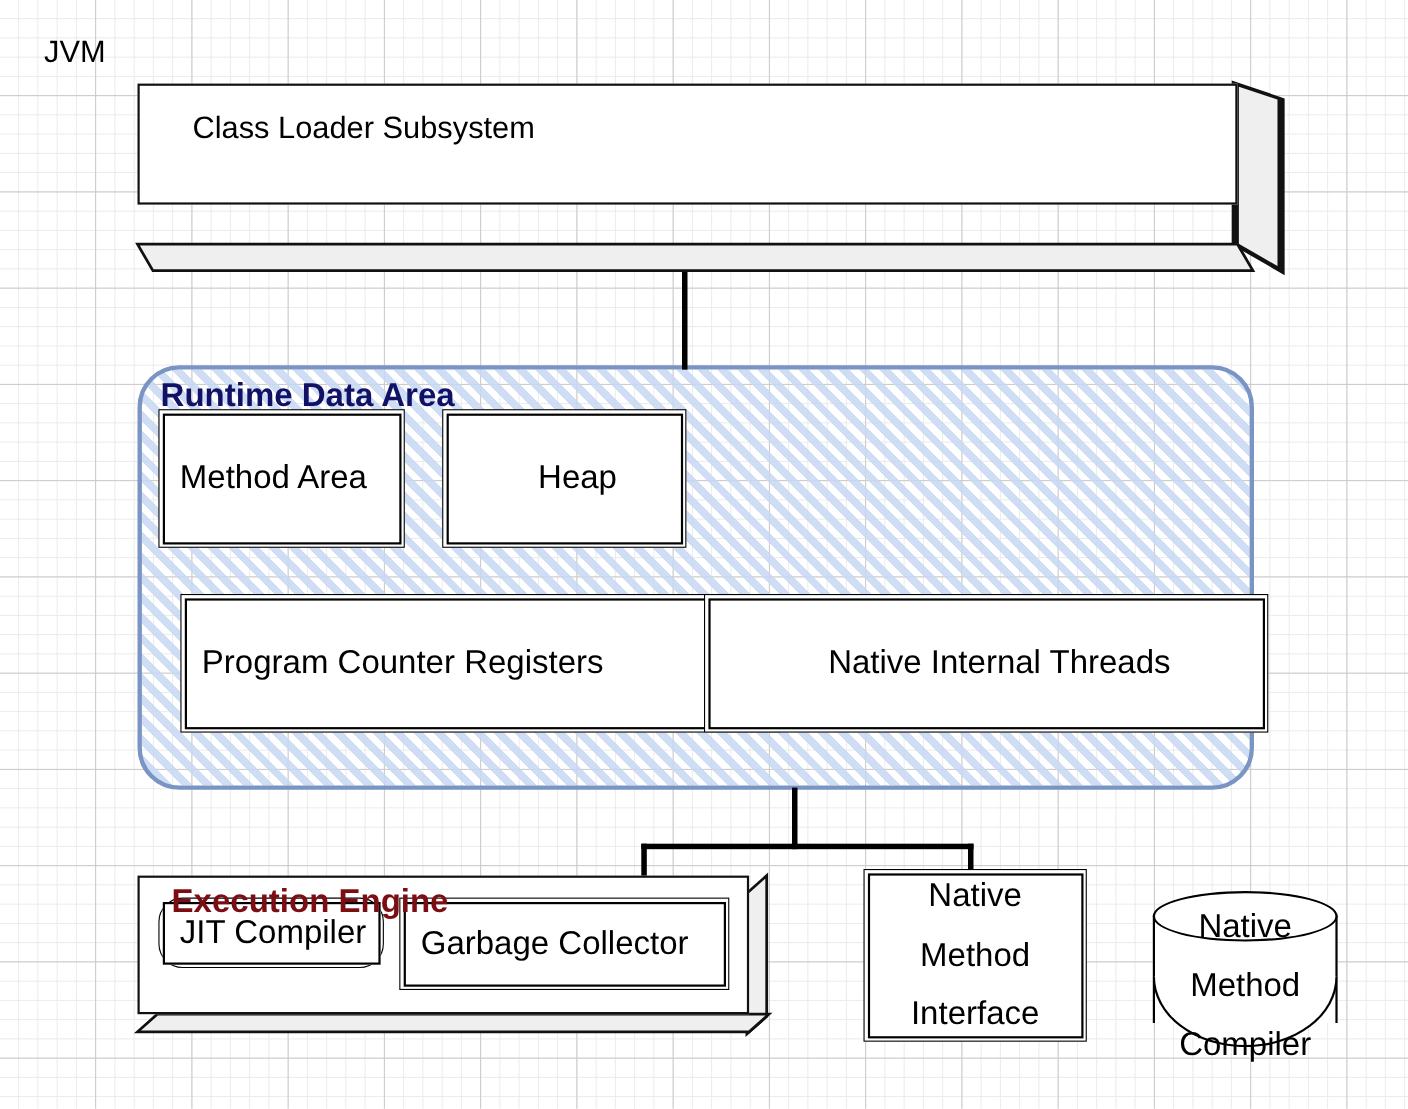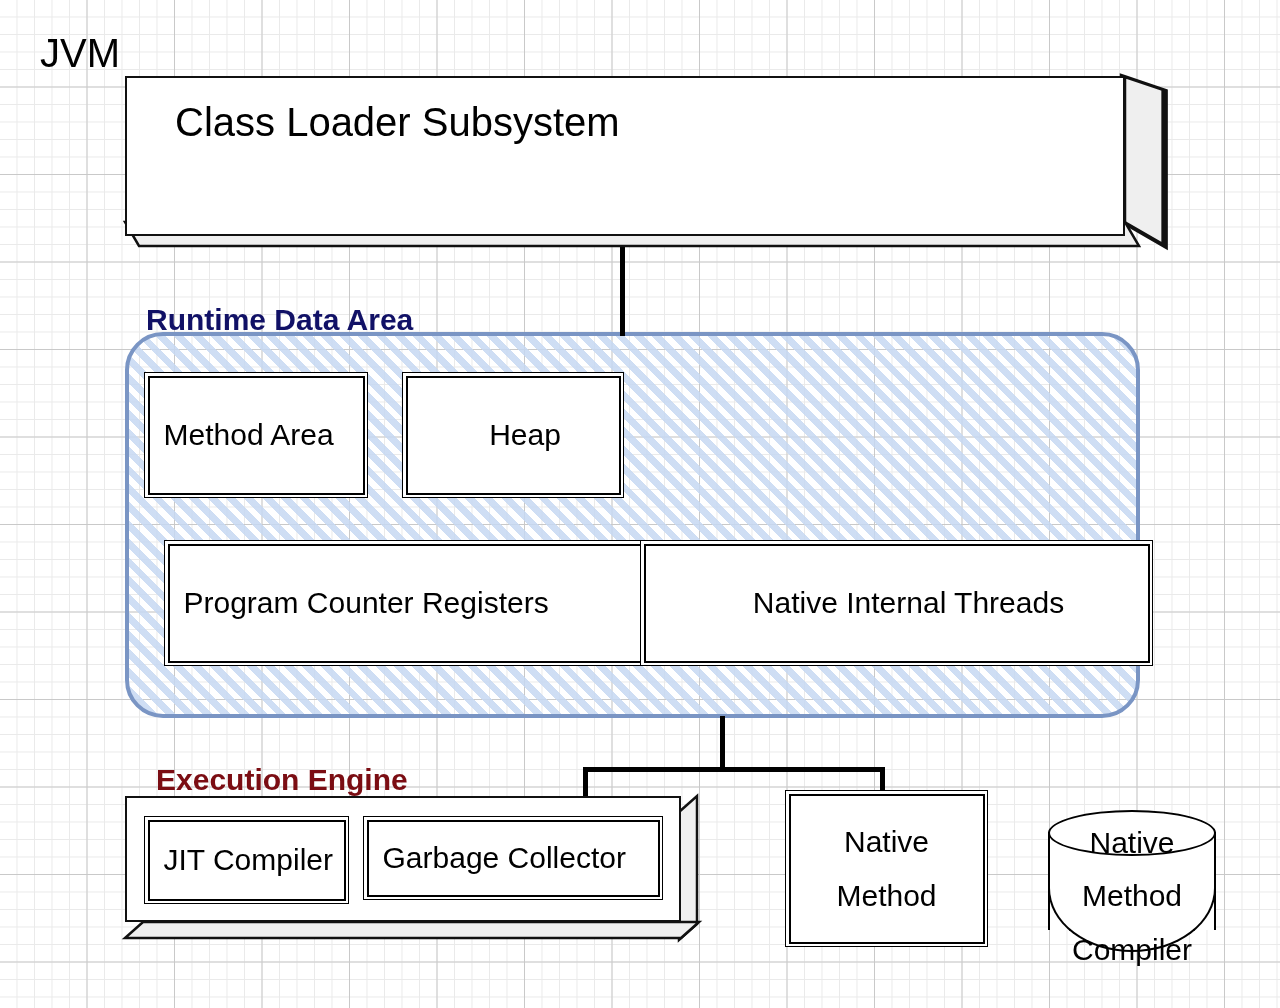--- a/index.html
+++ b/index.html
@@ -29,33 +29,34 @@
       17.5px 17.5px,
       17.5px 17.5px;
     background-position: -1px -1px, -1px -1px, -1px -1px, -1px -1px;
   }
 
   
   .abs { position: absolute; }
 
   
   .plain-label {
-    font-size: 40px;
+    font-size: 28px;
     color: #000000;
     white-space: nowrap;
     line-height: 1;
   }
 
   
   .section-title {
     font-weight: bold;
     font-size: 30px;
     white-space: nowrap;
     line-height: 1;
     z-index: 40;
+    margin-top: 40px;
   }
   .section-title.runtime { color: #111166; }
   .section-title.exec    { color: #7b0d13; }
 
   
   .box3d { z-index: 10; }
   .box3d .face {
     position: absolute;
     left: 0; top: 0; right: 0; bottom: 0;
     background: #ffffff;
@@ -162,21 +163,21 @@
     padding-left: 0;
   }
 </style>
 </head>
 <body>
 
 <div id="canvas">
 
   <div class="abs plain-label" style="left:40px; top:33px;">JVM</div>
 
-  <div class="abs box3d" style="left:125px; top:76px; width:1000px; height:160px;">
+  <div class="abs box3d" style="left:125px; top:76px; width:1000px; height:110px;">
 
     <svg class="abs" style="left:998px; top:-2px; width:44px; height:172px; overflow:visible;">
       <polygon points="0,2 16,16 16,172 0,148" fill="#efefef" stroke="#111111" stroke-width="2.5" transform="translate(0,0) scale(2.6,1)"></polygon>
     </svg>
 
     <svg class="abs" style="left:-14px; top:144px; width:1060px; height:34px; overflow:visible;">
       <polygon points="0,2 1000,2 1014,26 14,26" transform="translate(14,0)" fill="#efefef" stroke="#111111" stroke-width="2.5"></polygon>
     </svg>
     <div class="face"></div>
     <div class="abs plain-label" style="left:50px; top:26px; z-index:6;">Class Loader Subsystem</div>
@@ -223,37 +224,38 @@
   <div class="abs box3d" style="left:125px; top:796px; width:556px; height:126px;">
     <svg class="abs" style="left:554px; top:-2px; width:50px; height:152px; overflow:visible;">
       <polygon points="0,2 18,-14 18,114 0,130" transform="translate(0,16)" fill="#efefef" stroke="#111111" stroke-width="2.5"></polygon>
     </svg>
     <svg class="abs" style="left:-16px; top:124px; width:616px; height:36px; overflow:visible;">
       <polygon points="16,2 572,2 590,-14 34,-14" transform="translate(0,16)" fill="#efefef" stroke="#111111" stroke-width="2.5"></polygon>
     </svg>
     <div class="face"></div>
   </div>
 
-  <div class="dbox" style="left:144px; top:816px; width:205px; height:88px;">
+  <div class="dbox" style="left:144px; top:816px; width:205px; height:64px;border-radius:22px;">
     <div class="dbox-inner">
       <span class="dbox-text">JIT Compiler</span>
     </div>
   </div>
 
   <div class="dbox" style="left:363px; top:816px; width:300px; height:84px;">
     <div class="dbox-inner">
       <span class="dbox-text">Garbage Collector</span>
     </div>
   </div>
 
   <div class="dbox" style="left:785px; top:790px; width:203px; height:157px;">
     <div class="dbox-inner" style="align-items:center;">
       <div class="stack-text">
         <div>Native</div>
         <div>Method</div>
+        <div>Interface</div>
       </div>
     </div>
   </div>
 
   <div class="abs cylinder" style="left:1048px; top:810px; width:168px; height:155px;">
     <div class="cyl-body" style="left:0; top:22px; width:168px; height:98px;"></div>
     <div class="cyl-bottom" style="left:0; top:78px; width:168px; height:64px;"></div>
     <div class="cyl-top" style="left:0; top:0; width:168px; height:46px;"></div>
     <div class="cyl-text" style="left:-8px; top:6px; width:184px;">
       <div>Native</div>

